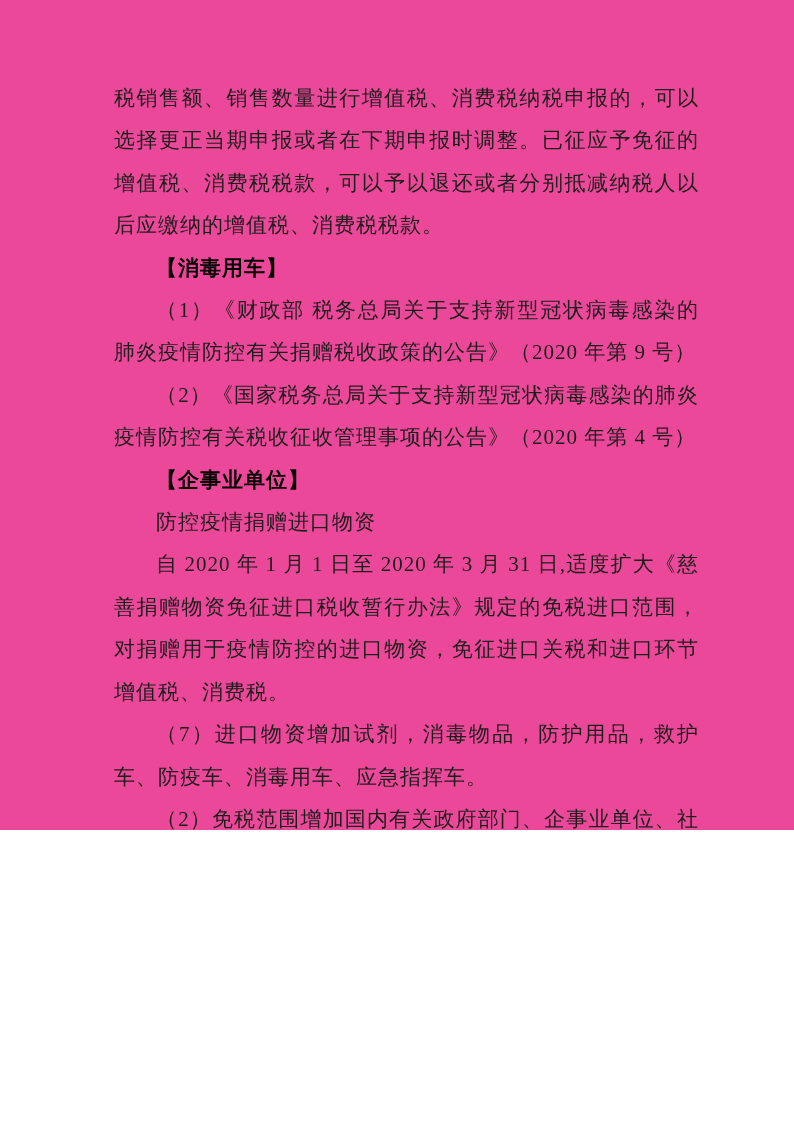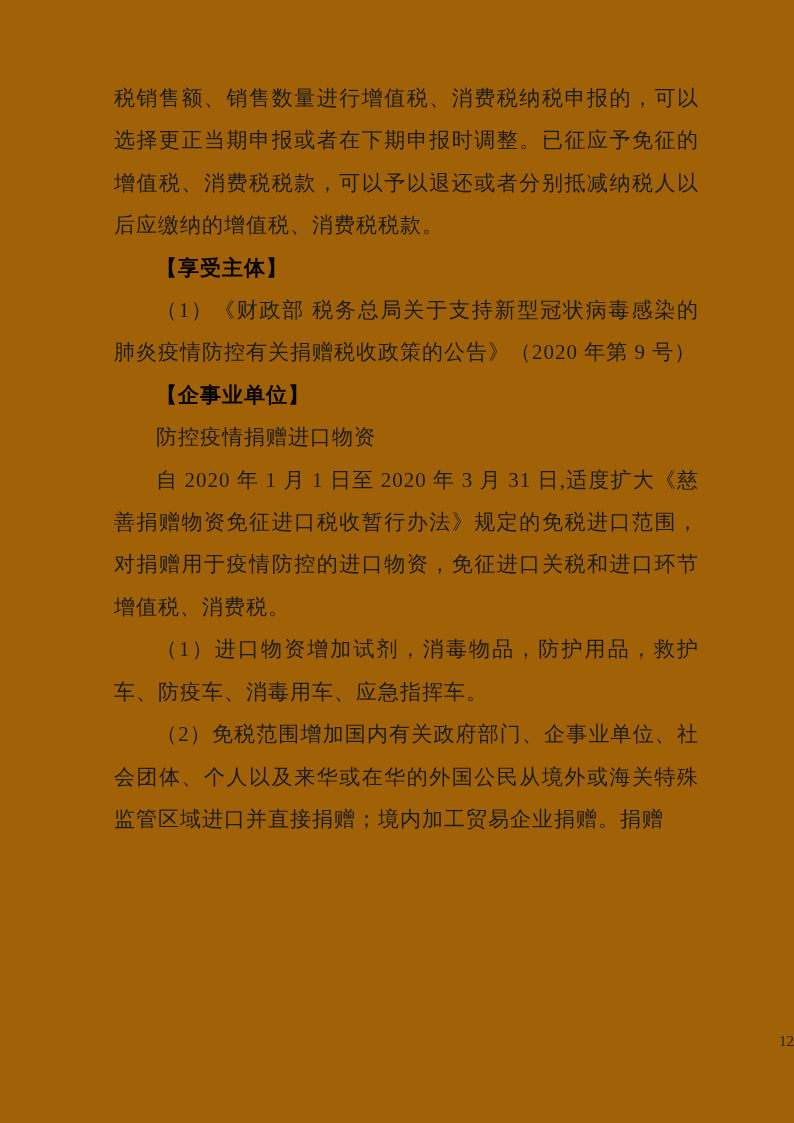--- a/index.html
+++ b/index.html
@@ -3,22 +3,22 @@
 <meta charset="utf-8">
 <style>
   html, body {
     margin: 0;
     padding: 0;
     background: #ffffff;
   }
   .page {
     position: relative;
     width: 794px;
-    height: 1123px;
-    background: #a16207;
+    height: 830px;
+    background: #ec4899;
     overflow: hidden;
     font-family: "Liberation Serif", "DejaVu Serif", serif;
     color: #1c1c1c;
   }
   .content {
     position: absolute;
     left: 114px;
     top: 77px;
     width: 585px;
     font-size: 21px;
@@ -51,24 +51,25 @@
     color: #222222;
     font-family: "Liberation Serif", "DejaVu Serif", serif;
   }
 </style>
 </head>
 <body>
 
 <div class="page">
   <div class="content">
     <p class="no-indent">税销售额、销售数量进行增值税、消费税纳税申报的，可以选择更正当期申报或者在下期申报时调整。已征应予免征的增值税、消费税税款，可以予以退还或者分别抵减纳税人以后应缴纳的增值税、消费税税款。</p>
-    <p class="heading">【享受主体】</p>
+    <p class="heading">【消毒用车】</p>
     <p>（1）《财政部 税务总局关于支持新型冠状病毒感染的肺炎疫情防控有关捐赠税收政策的公告》（2020 年第 9 号）</p>
+    <p>（2）《国家税务总局关于支持新型冠状病毒感染的肺炎疫情防控有关税收征收管理事项的公告》（2020 年第 4 号）</p>
     <p class="heading">【企事业单位】</p>
     <p>防控疫情捐赠进口物资</p>
     <p>自 2020 年 1 月 1 日至 2020 年 3 月 31 日,适度扩大《慈善捐赠物资免征进口税收暂行办法》规定的免税进口范围，对捐赠用于疫情防控的进口物资，免征进口关税和进口环节增值税、消费税。</p>
-    <p>（1）进口物资增加试剂，消毒物品，防护用品，救护车、防疫车、消毒用车、应急指挥车。</p>
+    <p>（7）进口物资增加试剂，消毒物品，防护用品，救护车、防疫车、消毒用车、应急指挥车。</p>
     <p>（2）免税范围增加国内有关政府部门、企事业单位、社会团体、个人以及来华或在华的外国公民从境外或海关特殊监管区域进口并直接捐赠；境内加工贸易企业捐赠。捐赠</p>
   </div>
   <div class="footer">
     <span>12</span>
   </div>
 </div>
 
 </body></html>

